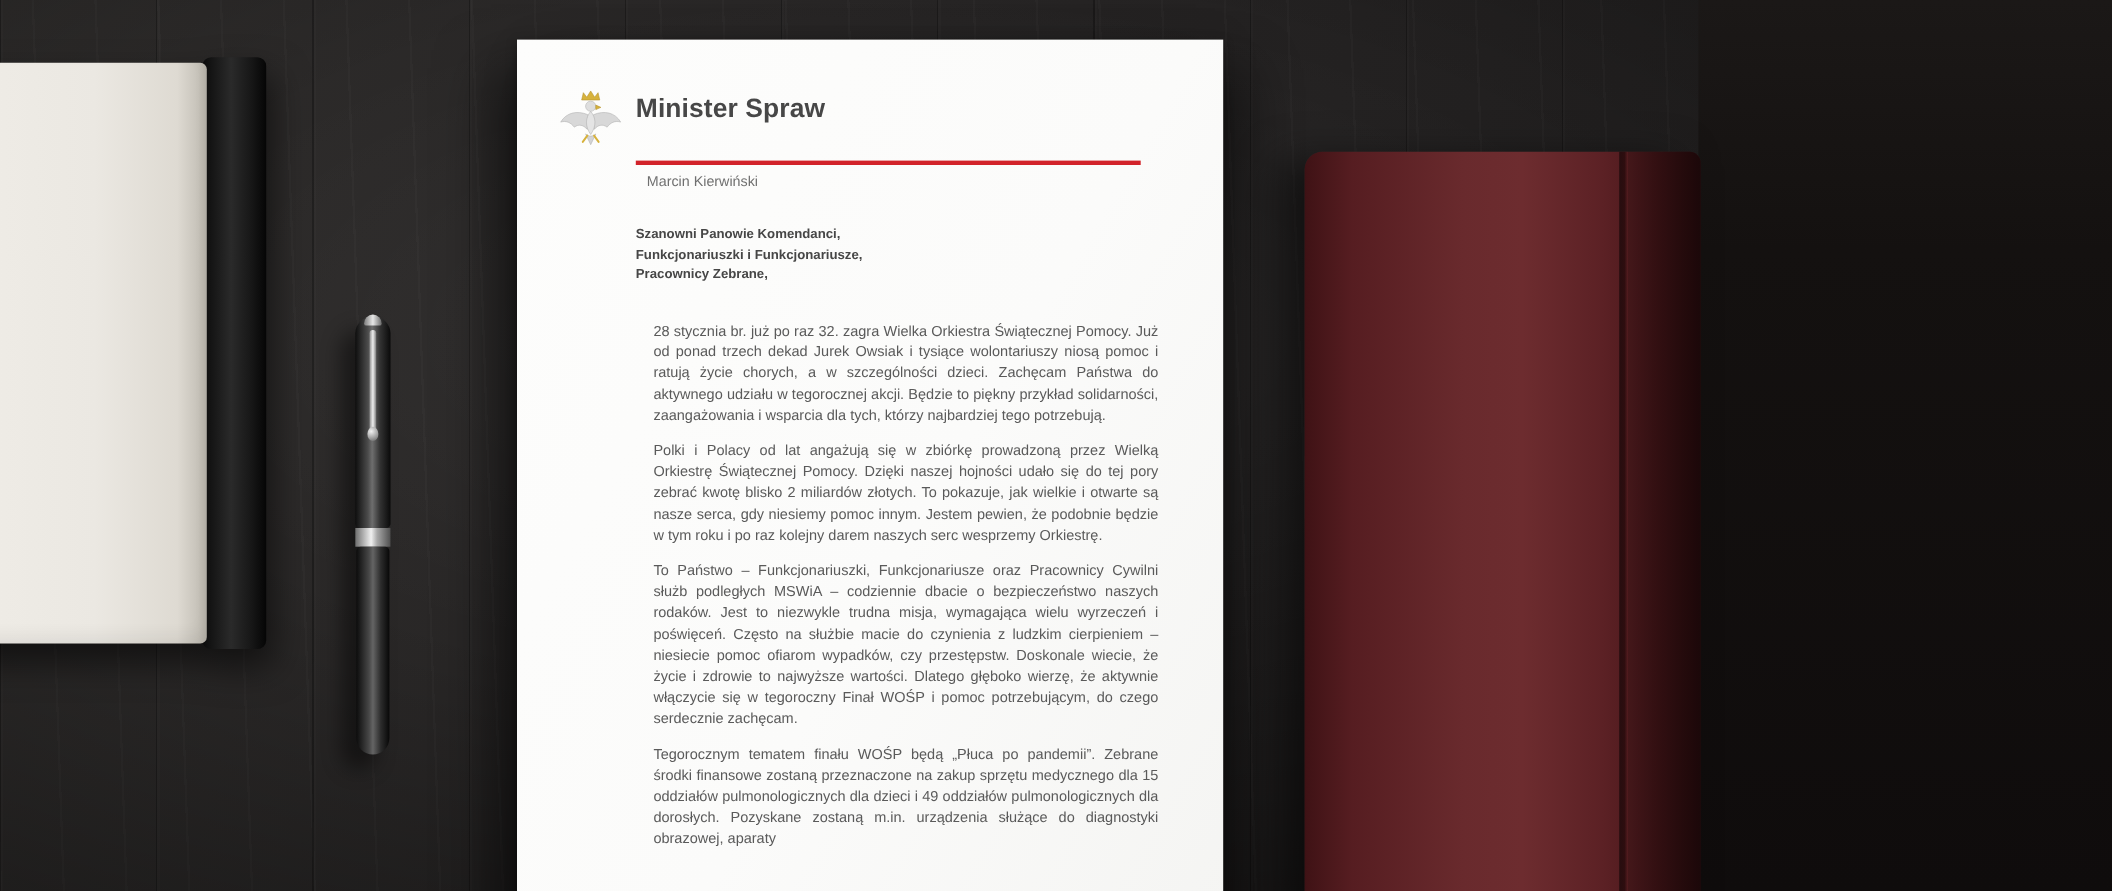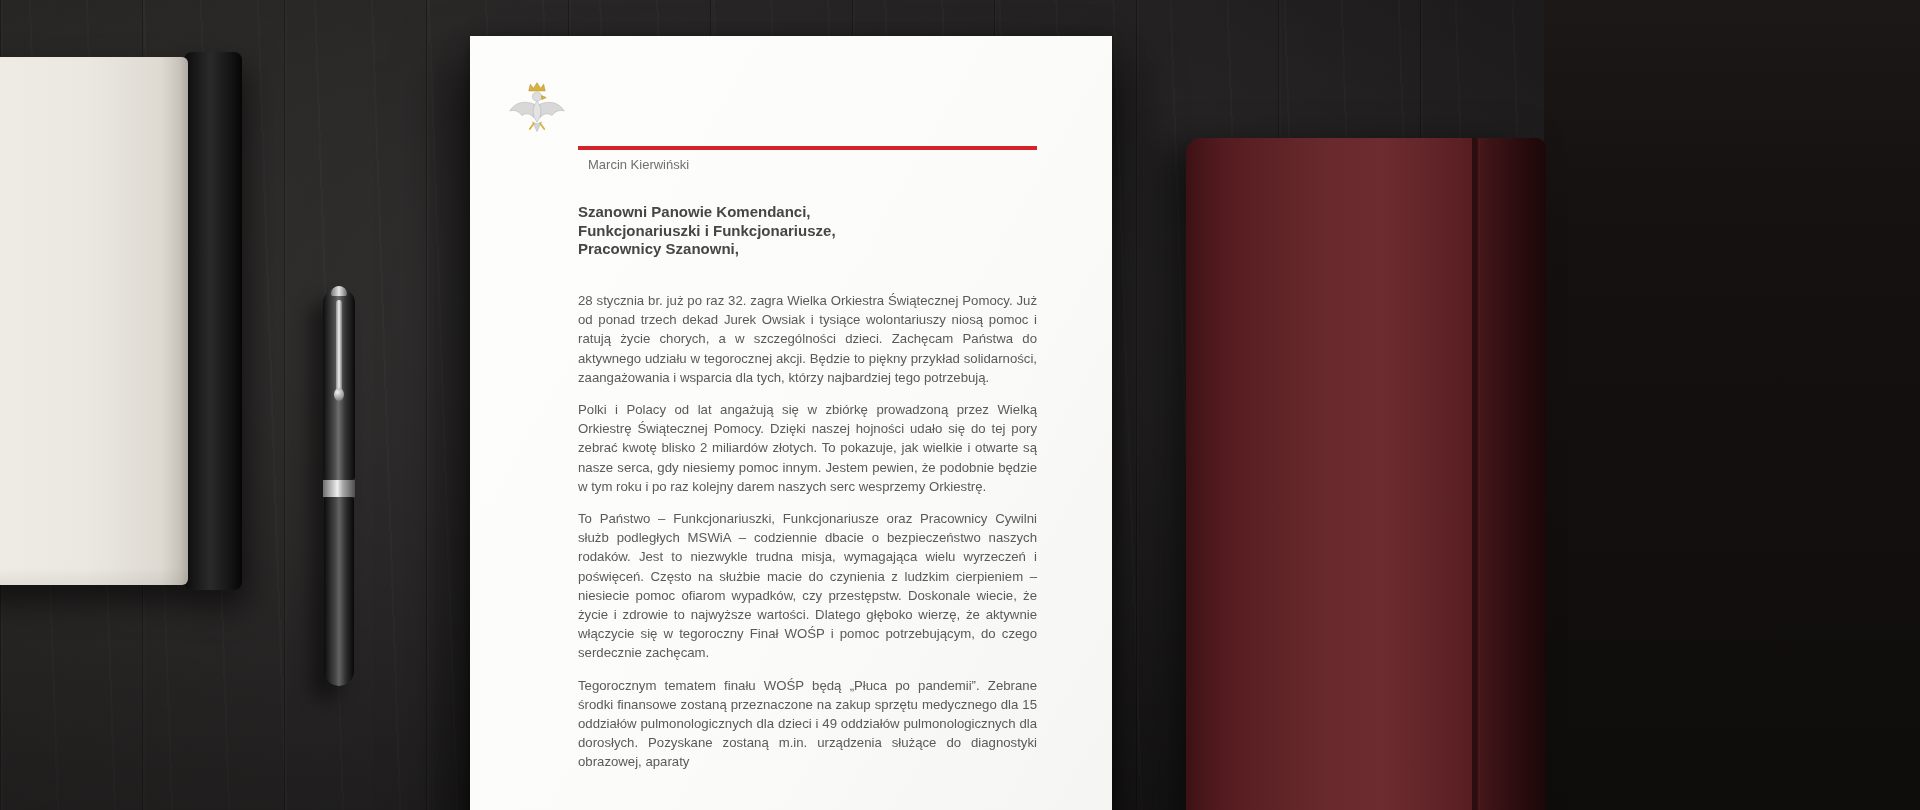--- a/index.html
+++ b/index.html
@@ -87,24 +87,24 @@
   .red-line {
     position:absolute; left:108px; top:110px; width:459px; height:4px;
     background:#d2232a;
   }
   .signatory {
     position:absolute; left:118px; top:121px;
     font-size:13px; color:#707070;
   }
   .salutation {
     position:absolute; left:108px; top:167px;
-    font-size:15px; font-weight:bold; line-height:18.5px; color:#464646;
+    font-size:12px; font-weight:bold; line-height:18.5px; color:#464646;
   }
   .body-text {
-    position:absolute; left:108px; top:255px; width:459px;
+    position:absolute; left:124px; top:255px; width:459px;
     font-size:13.2px; line-height:19.2px; color:#5a5a5a;
     text-align:justify;
   }
   .body-text p { margin:0 0 13px 0; }
 
   
   .dark-strip {
     position:absolute; left:1544px; top:0; width:376px; height:810px;
     background:linear-gradient(180deg,#1b1817 0%,#141110 28%,#0f0c0c 100%);
   }
@@ -161,30 +161,31 @@
         <path d="M55 55 C36 47 17 51 7 68 C17 65 25 69 31 77 C39 71 47 73 54 81 z" fill="#d8d8d8" stroke="#b0b0b0" stroke-width="1"></path>
         <path d="M65 55 C84 47 103 51 113 68 C103 65 95 69 89 77 C81 71 73 73 66 81 z" fill="#d8d8d8" stroke="#b0b0b0" stroke-width="1"></path>
         <path d="M60 49 C51 60 49 74 60 90 C71 74 69 60 60 49 z" fill="#e4e4e4" stroke="#b0b0b0" stroke-width="1"></path>
         <path d="M51 89 C57 94 63 94 69 89 L60 108 z" fill="#d4d4d4" stroke="#b0b0b0" stroke-width="1"></path>
         <path d="M54 92 L46 103 M66 92 L74 103" fill="none" stroke="#d7b23c" stroke-width="3.5" stroke-linecap="round"></path>
       </g>
     </svg>
   </div>
 
   <div class="ministry">
+    <div>Minister Spraw</div>
   </div>
 
   <div class="red-line"></div>
 
   <div class="signatory">Marcin Kierwiński</div>
 
   <div class="salutation">
     <div>Szanowni Panowie Komendanci,</div>
     <div>Funkcjonariuszki i Funkcjonariusze,</div>
-    <div>Pracownicy Szanowni,</div>
+    <div>Pracownicy Zebrane,</div>
   </div>
 
   <div class="body-text">
     <p>28 stycznia br. już po raz 32. zagra Wielka Orkiestra Świątecznej Pomocy. Już od ponad trzech dekad Jurek Owsiak i tysiące wolontariuszy niosą pomoc i ratują życie chorych, a w szczególności dzieci. Zachęcam Państwa do aktywnego udziału w tegorocznej akcji. Będzie to piękny przykład solidarności, zaangażowania i wsparcia dla tych, którzy najbardziej tego potrzebują.</p>
     <p>Polki i Polacy od lat angażują się w zbiórkę prowadzoną przez Wielką Orkiestrę Świątecznej Pomocy. Dzięki naszej hojności udało się do tej pory zebrać kwotę blisko 2 miliardów złotych. To pokazuje, jak wielkie i otwarte są nasze serca, gdy niesiemy pomoc innym. Jestem pewien, że podobnie będzie w tym roku i po raz kolejny darem naszych serc wesprzemy Orkiestrę.</p>
     <p>To Państwo – Funkcjonariuszki, Funkcjonariusze oraz Pracownicy Cywilni służb podległych MSWiA – codziennie dbacie o bezpieczeństwo naszych rodaków. Jest to niezwykle trudna misja, wymagająca wielu wyrzeczeń i poświęceń. Często na służbie macie do czynienia z ludzkim cierpieniem – niesiecie pomoc ofiarom wypadków, czy przestępstw. Doskonale wiecie, że życie i zdrowie to najwyższe wartości. Dlatego głęboko wierzę, że aktywnie włączycie się w tegoroczny Finał WOŚP i pomoc potrzebującym, do czego serdecznie zachęcam.</p>
     <p>Tegorocznym tematem finału WOŚP będą „Płuca po pandemii”. Zebrane środki finansowe zostaną przeznaczone na zakup sprzętu medycznego dla 15 oddziałów pulmonologicznych dla dzieci i 49 oddziałów pulmonologicznych dla dorosłych. Pozyskane zostaną m.in. urządzenia służące do diagnostyki obrazowej, aparaty</p>
   </div>
 
 </div>

